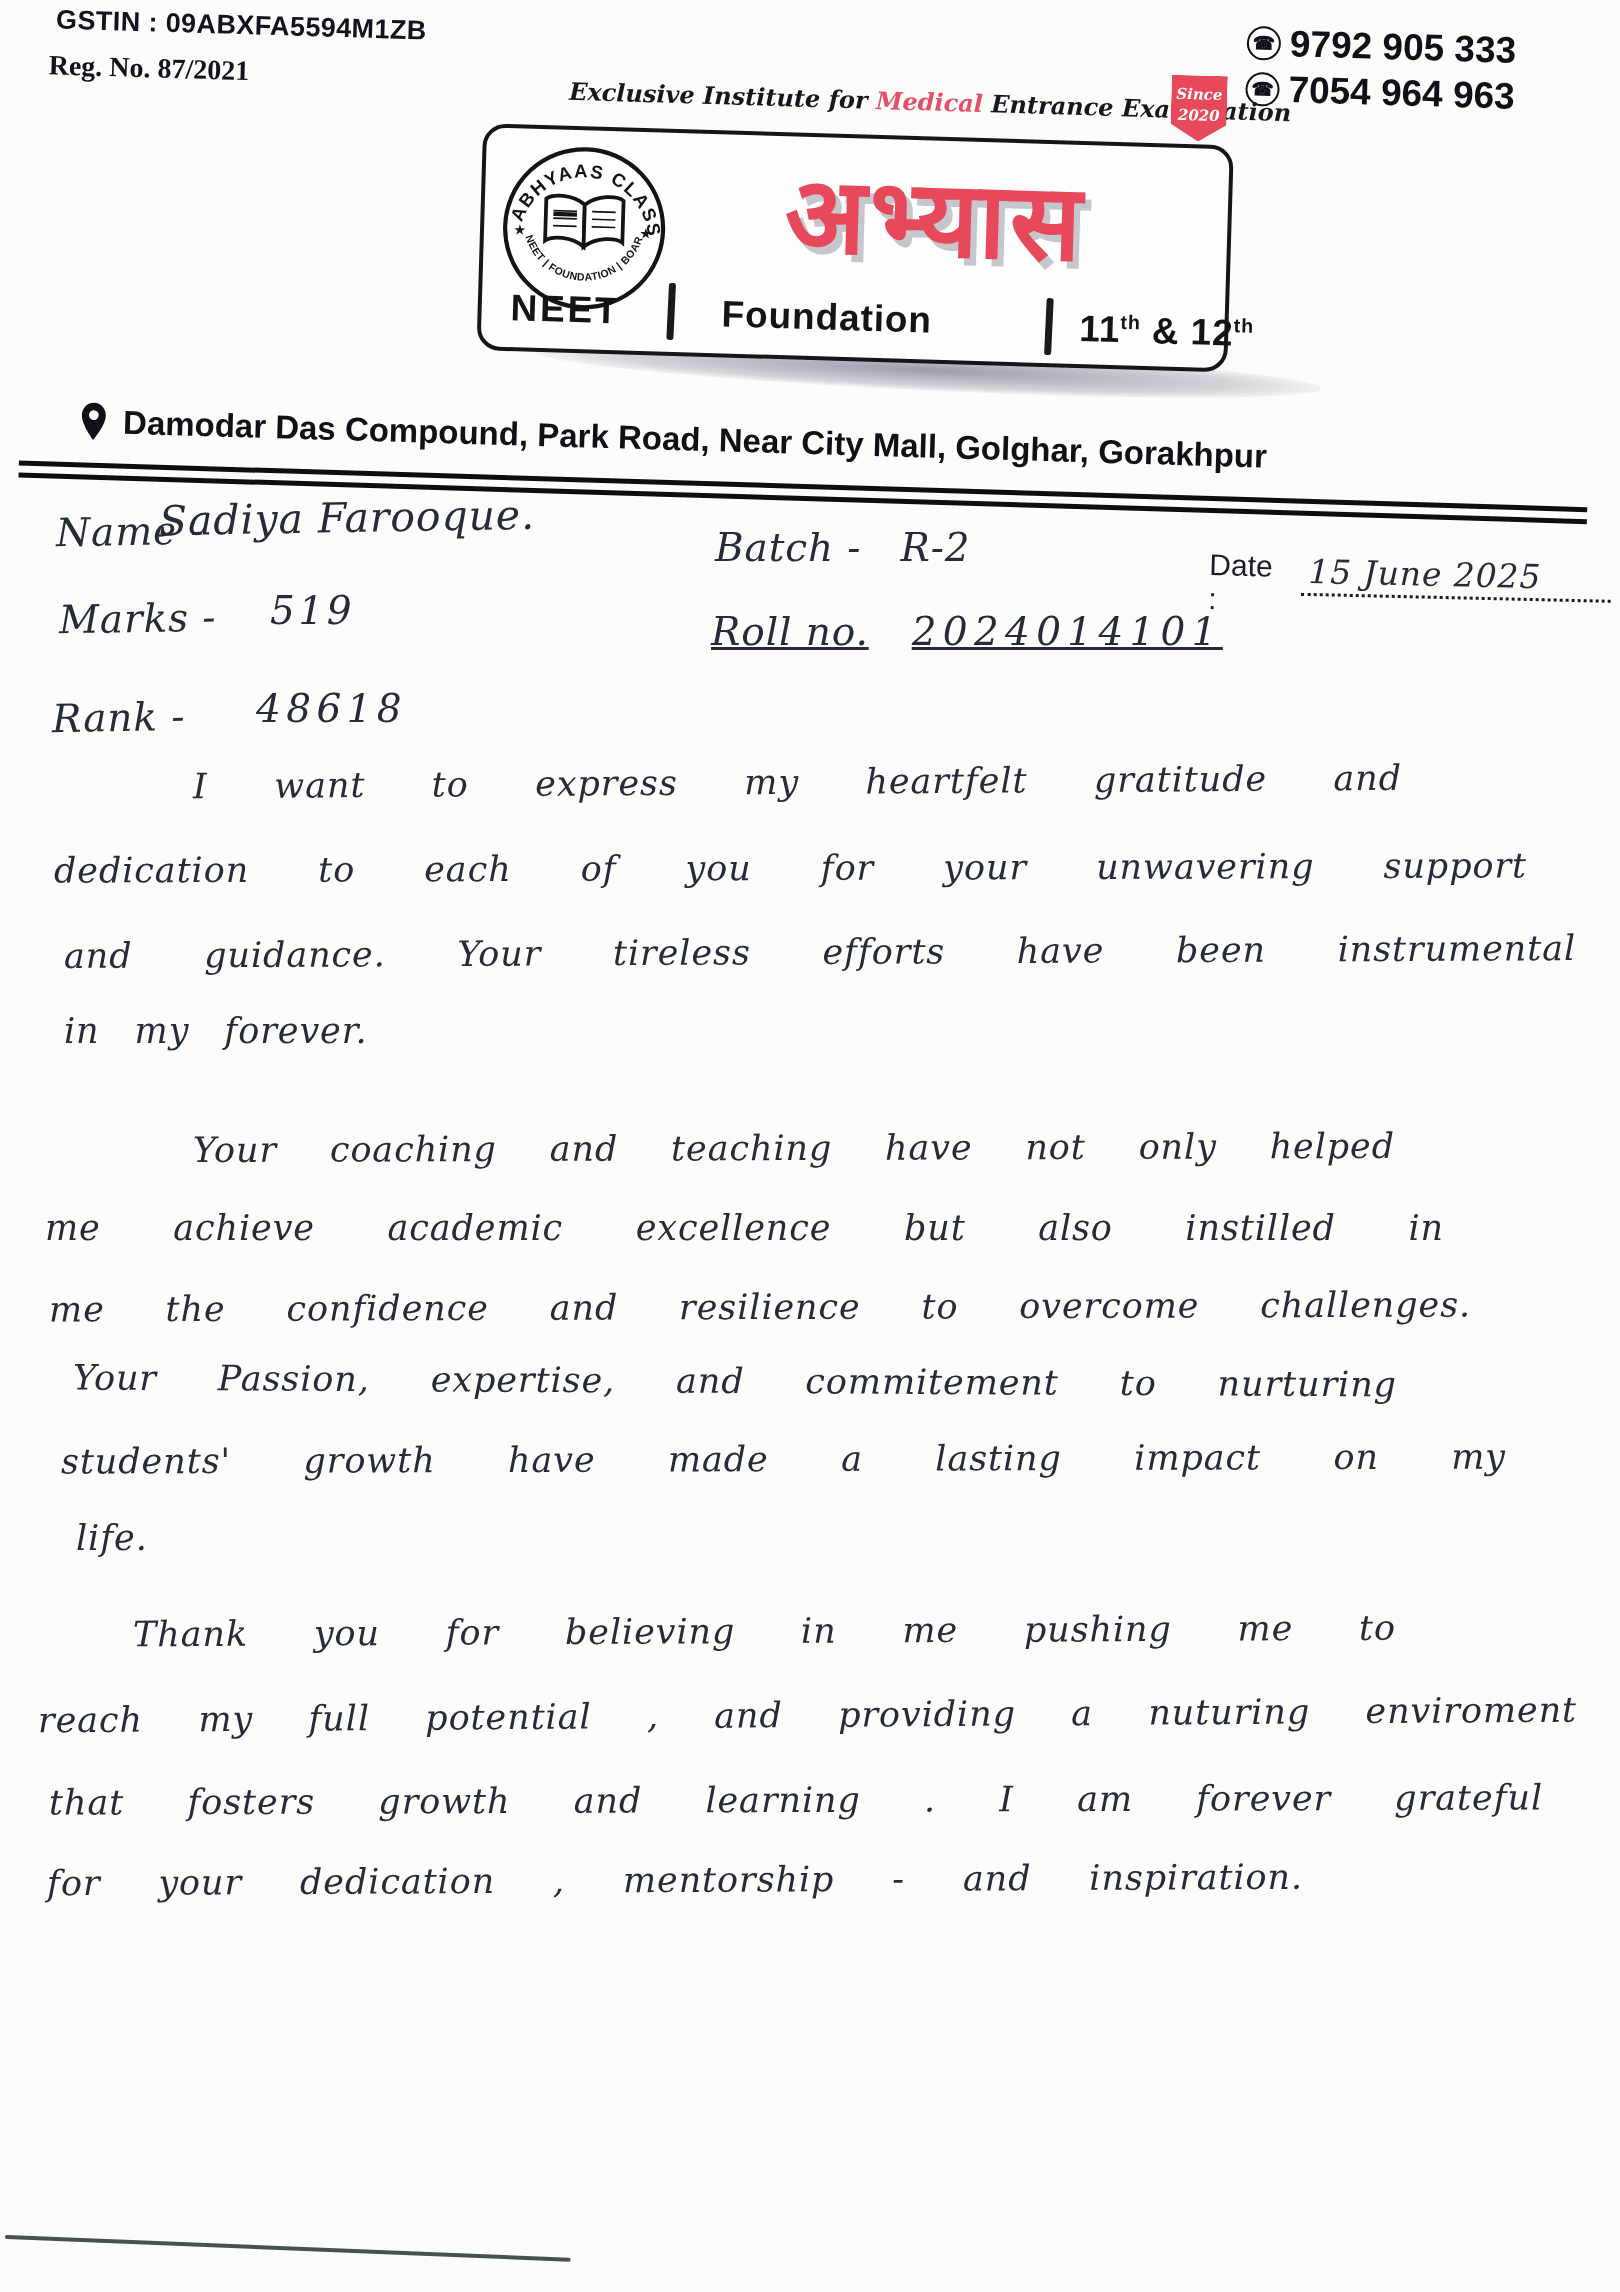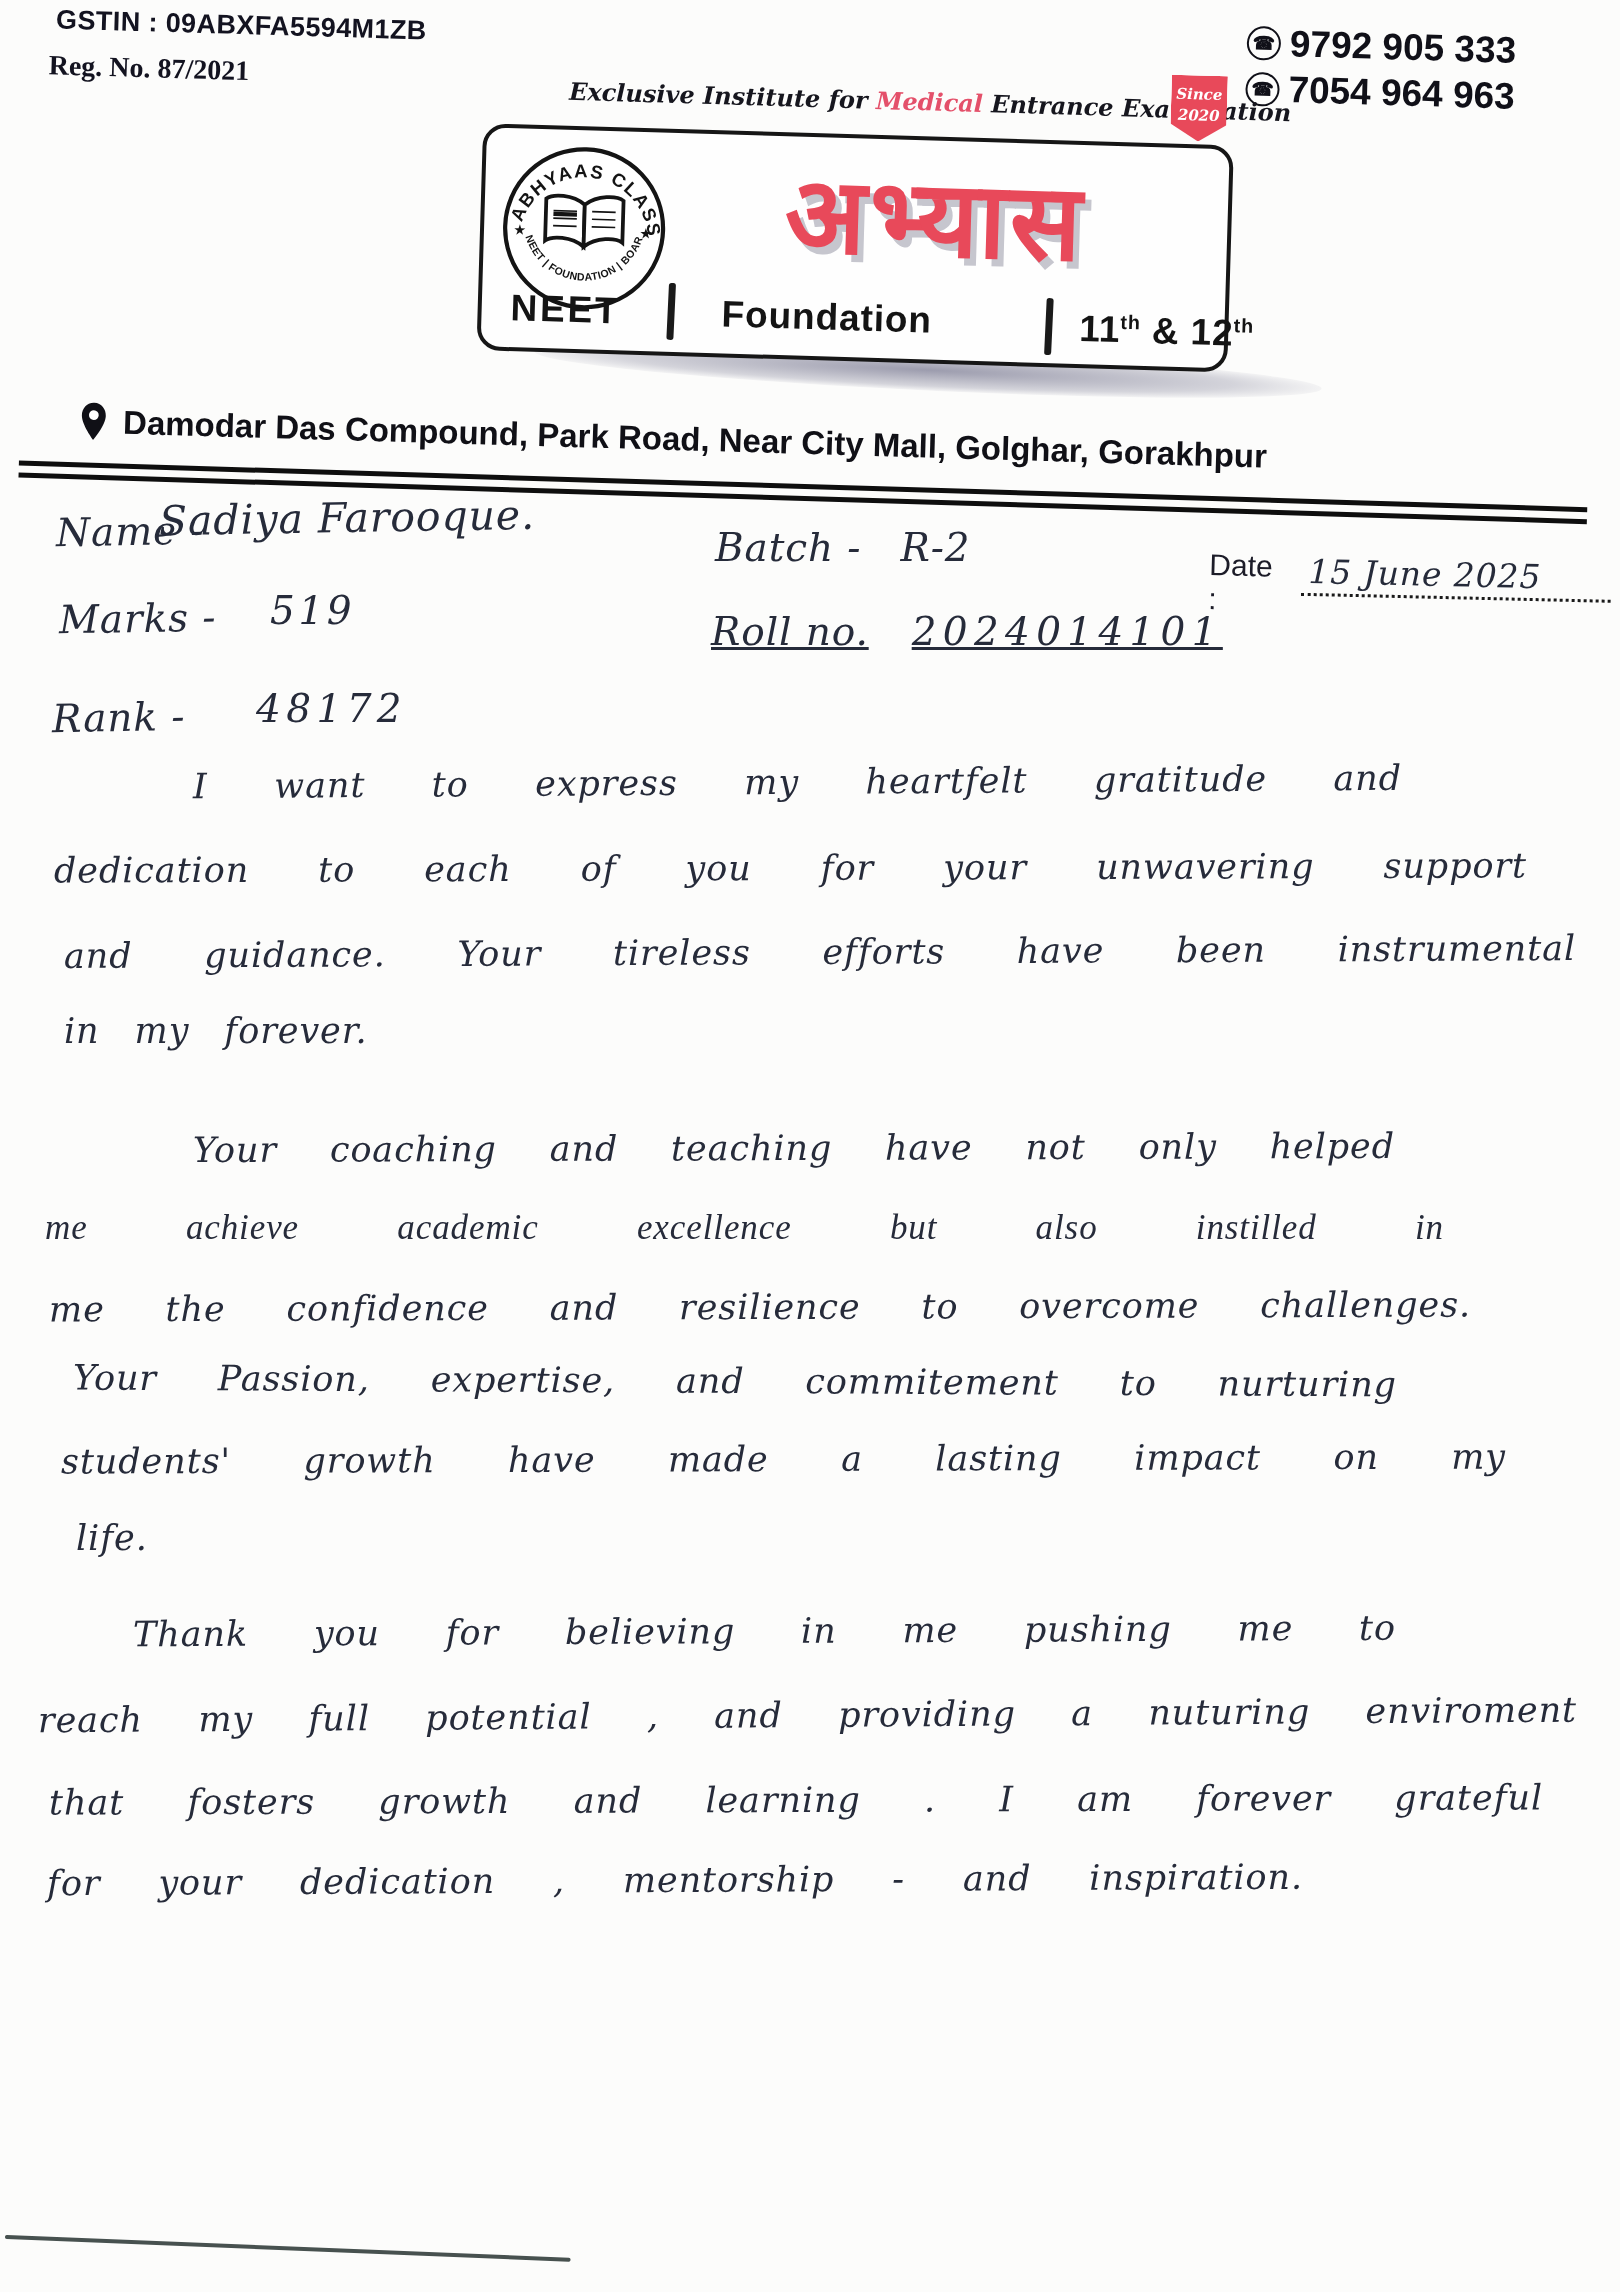--- a/index.html
+++ b/index.html
@@ -131,33 +131,33 @@
     </div>
   </div>
 
   <div class="abs hw fld" style="left:56px;top:509px;transform:rotate(-1deg);">Name -</div>
   <div class="abs hw fld" style="left:159px;top:494px;font-size:41px;transform:rotate(-1deg);">Sadiya Farooque.</div>
 
   <div class="abs hw fld" style="left:59px;top:596px;transform:rotate(-1deg);">Marks -</div>
   <div class="abs hw fld" style="left:270px;top:588px;letter-spacing:3.6px;font-style:italic;">519</div>
 
   <div class="abs hw fld" style="left:52px;top:695px;transform:rotate(-1deg);">Rank -</div>
-  <div class="abs hw fld" style="left:256px;top:686px;letter-spacing:5.4px;">48172</div>
+  <div class="abs hw fld" style="left:256px;top:686px;letter-spacing:5.4px;">48618</div>
 
   <div class="abs hw fld" style="left:715px;top:525px;"><span>Batch -</span><span style="margin-left:39px;">R-2</span></div>
 
   <div class="abs hw fld" style="left:711px;top:609px;text-decoration:underline;"><span>Roll no.</span><span style="margin-left:43px;letter-spacing:6.3px;">2024014101</span></div>
 
   <div class="line hw jline" style="left:193px;top:761px;width:1209px;transform:rotate(-0.4deg);">I want to express my heartfelt gratitude and</div>
   <div class="line hw jline" style="left:54px;top:847px;width:1473px;transform:rotate(-0.2deg);">dedication to each of you for your unwavering support</div>
   <div class="line hw jline" style="left:64px;top:931px;width:1512px;transform:rotate(-0.3deg);">and guidance. Your tireless efforts have been instrumental</div>
   <div class="line hw" style="left:64px;top:1010px;word-spacing:23px;">in my forever.</div>
 
   <div class="line hw jline" style="left:193px;top:1127px;width:1202px;transform:rotate(-0.2deg);">Your coaching and teaching have not only helped</div>
-  <div class="line hw jline" style="left:45px;top:1207px;width:1399px;font-family:Liberation Serif, serif;">me achieve academic excellence but also instilled in</div>
+  <div class="line hw jline" style="left:45px;top:1207px;width:1399px;">me achieve academic excellence but also instilled in</div>
   <div class="line hw jline" style="left:49px;top:1286px;width:1422px;transform:rotate(-0.2deg);">me the confidence and resilience to overcome challenges.</div>
   <div class="line hw jline" style="left:73px;top:1360px;width:1324px;transform:rotate(0.3deg);">Your Passion, expertise, and commitement to nurturing</div>
   <div class="line hw jline" style="left:61px;top:1438px;width:1445px;transform:rotate(-0.2deg);">students' growth have made a lasting impact on my</div>
   <div class="line hw" style="left:76px;top:1517px;">life.</div>
 
   <div class="line hw jline" style="left:133px;top:1610px;width:1263px;transform:rotate(-0.3deg);">Thank you for believing in me pushing me to</div>
   <div class="line hw jline" style="left:38px;top:1694px;width:1539px;transform:rotate(-0.4deg);">reach my full potential , and providing a nuturing enviroment</div>
   <div class="line hw jline" style="left:49px;top:1779px;width:1494px;transform:rotate(-0.2deg);">that fosters growth and learning . I am forever grateful</div>
   <div class="line hw jline" style="left:47px;top:1859px;width:1256px;transform:rotate(-0.3deg);">for your dedication , mentorship - and inspiration.</div>
 

